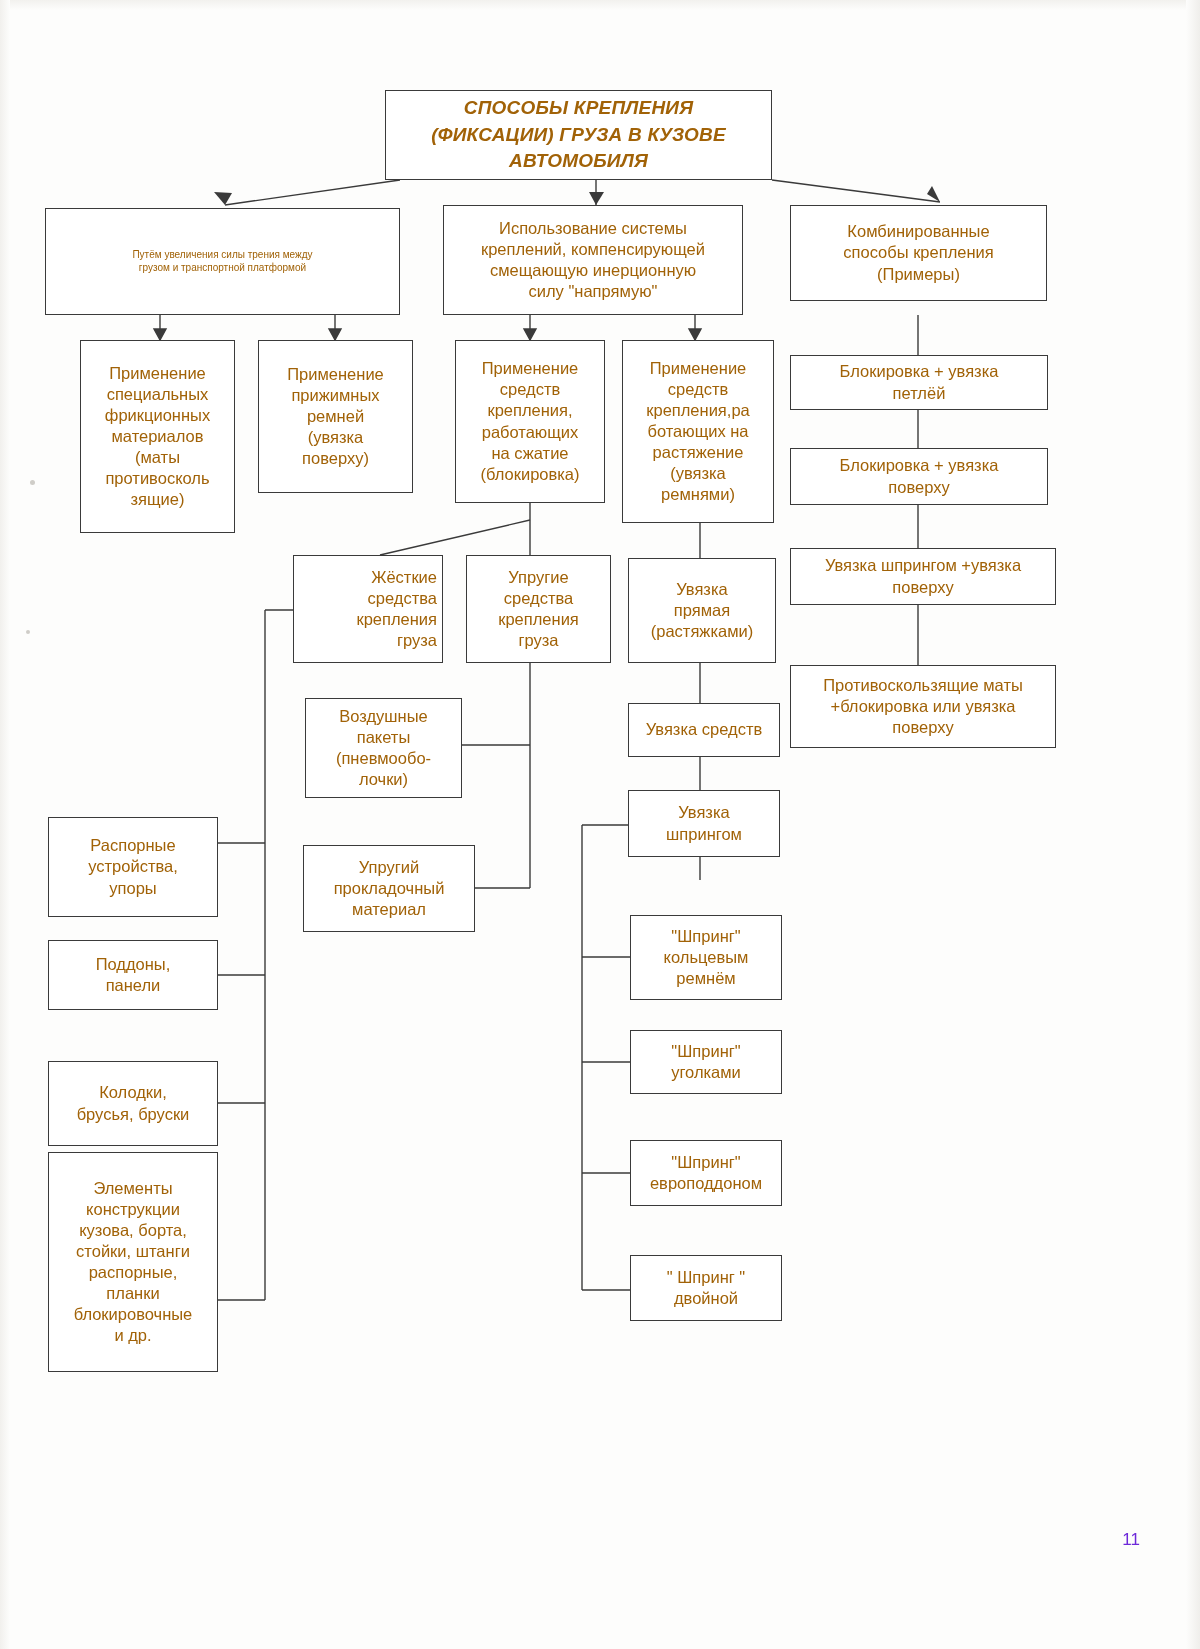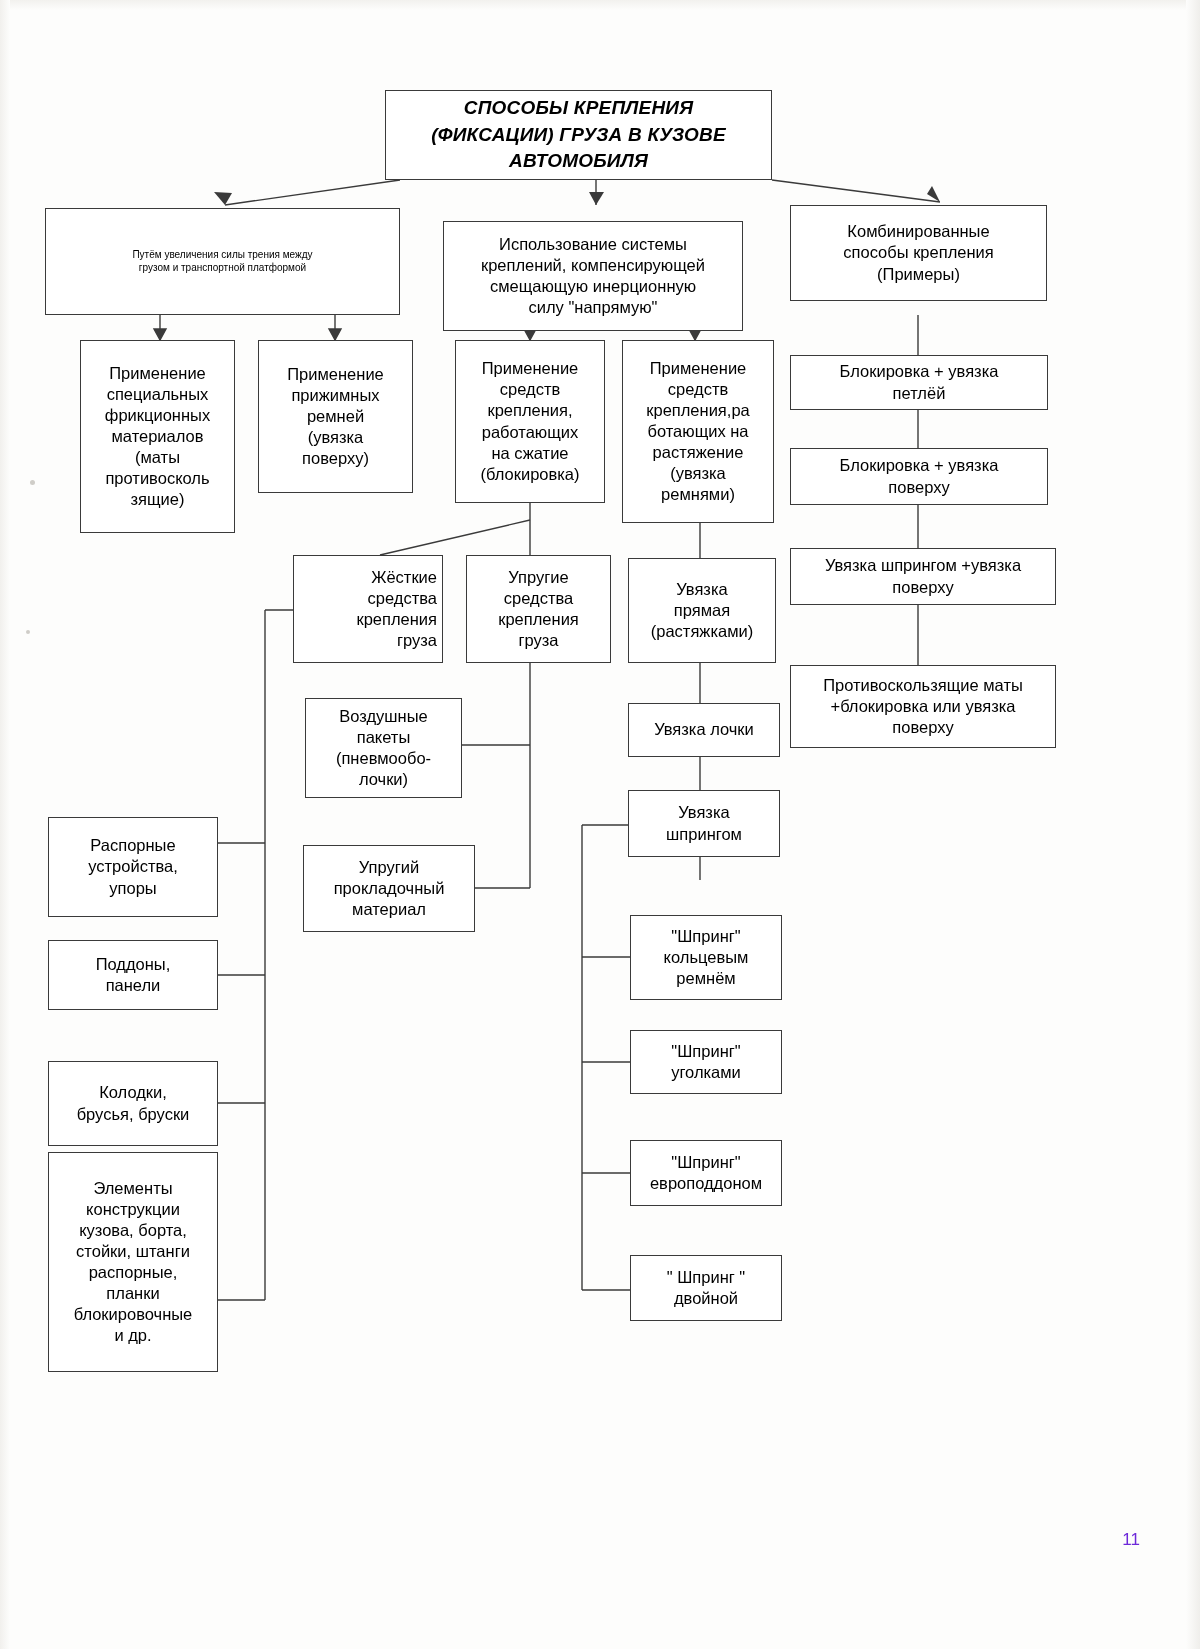--- a/index.html
+++ b/index.html
@@ -40,21 +40,21 @@
     border: 1.3px solid #3a3a3a;
     background: #ffffff;
     box-sizing: border-box;
     display: flex;
     align-items: center;
     justify-content: center;
     text-align: center;
     font-size: 16.5px;
     line-height: 1.28;
     padding: 3px 5px;
-    color: #000000;
+    color: #a16207;
   }
   .node.small { font-size: 10px; }
   .node.title {
     font-style: italic;
     font-weight: bold;
     font-size: 19px;
     line-height: 1.4;
     letter-spacing: 0.2px;
   }
   .node span { display: block; width: 100%; white-space: pre-line; }
@@ -153,21 +153,21 @@
   <div class="node title" style="left:385px; top:90px; width:387px; height:90px;">
     <span>СПОСОБЫ КРЕПЛЕНИЯ
 (ФИКСАЦИИ) ГРУЗА В КУЗОВЕ
 АВТОМОБИЛЯ</span>
   </div>
 
   <div class="node small" style="left:45px; top:208px; width:355px; height:107px;">
     <span>Путём увеличения силы трения между
 грузом и транспортной платформой</span>
   </div>
-  <div class="node" style="left:443px; top:205px; width:300px; height:110px;margin-top:16px;">
+  <div class="node" style="left:443px; top:205px; width:300px; height:110px;">
     <span>Использование системы
 креплений, компенсирующей
 смещающую инерционную
 силу  "напрямую"</span>
   </div>
   <div class="node" style="left:790px; top:205px; width:257px; height:96px;">
     <span>Комбинированные
 способы крепления
 (Примеры)</span>
   </div>
@@ -272,21 +272,21 @@
 блокировочные
 и др.</span>
   </div>
 
   <div class="node" style="left:628px; top:558px; width:148px; height:105px;">
     <span>Увязка
 прямая
 (растяжками)</span>
   </div>
   <div class="node" style="left:628px; top:703px; width:152px; height:54px;">
-    <span>Увязка лочки</span>
+    <span>Увязка средств</span>
   </div>
   <div class="node" style="left:628px; top:790px; width:152px; height:67px;">
     <span>Увязка
 шпрингом</span>
   </div>
 
   <div class="node" style="left:630px; top:915px; width:152px; height:85px;">
     <span>"Шпринг"
 кольцевым
 ремнём</span>

